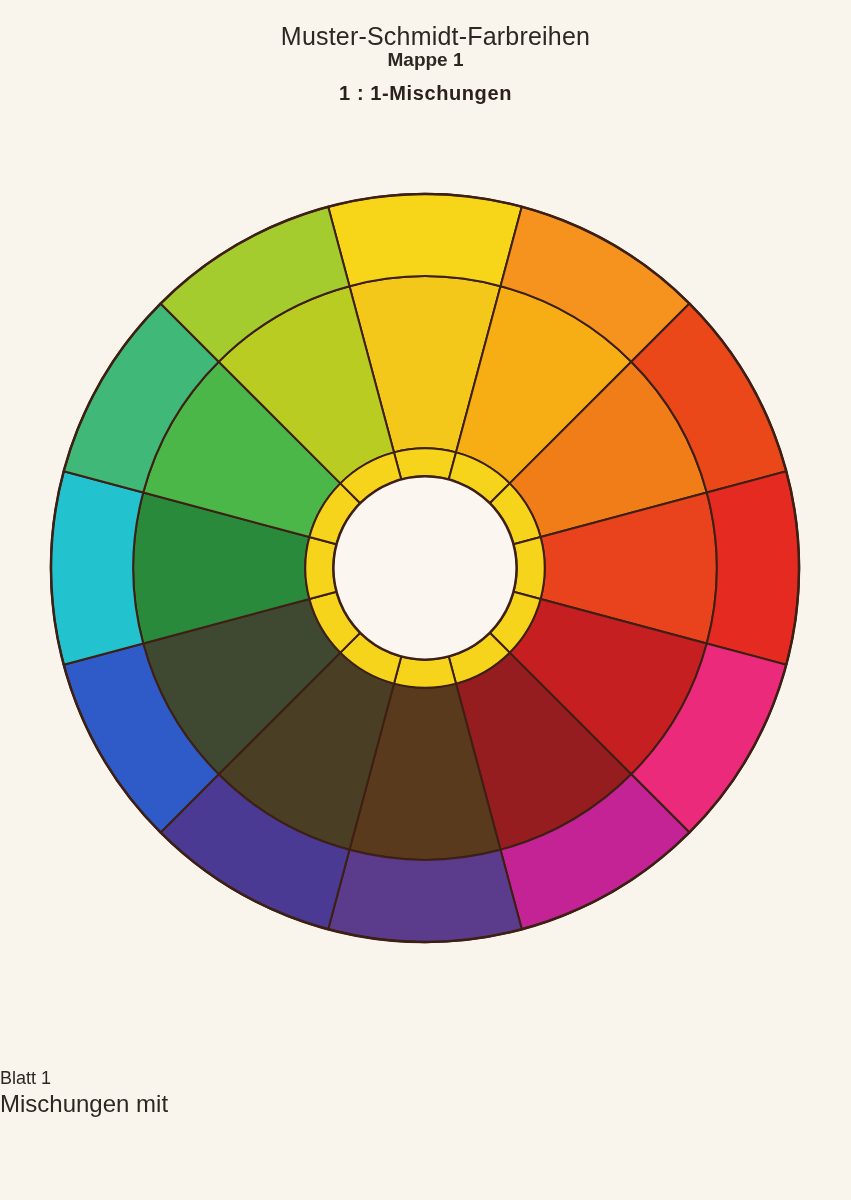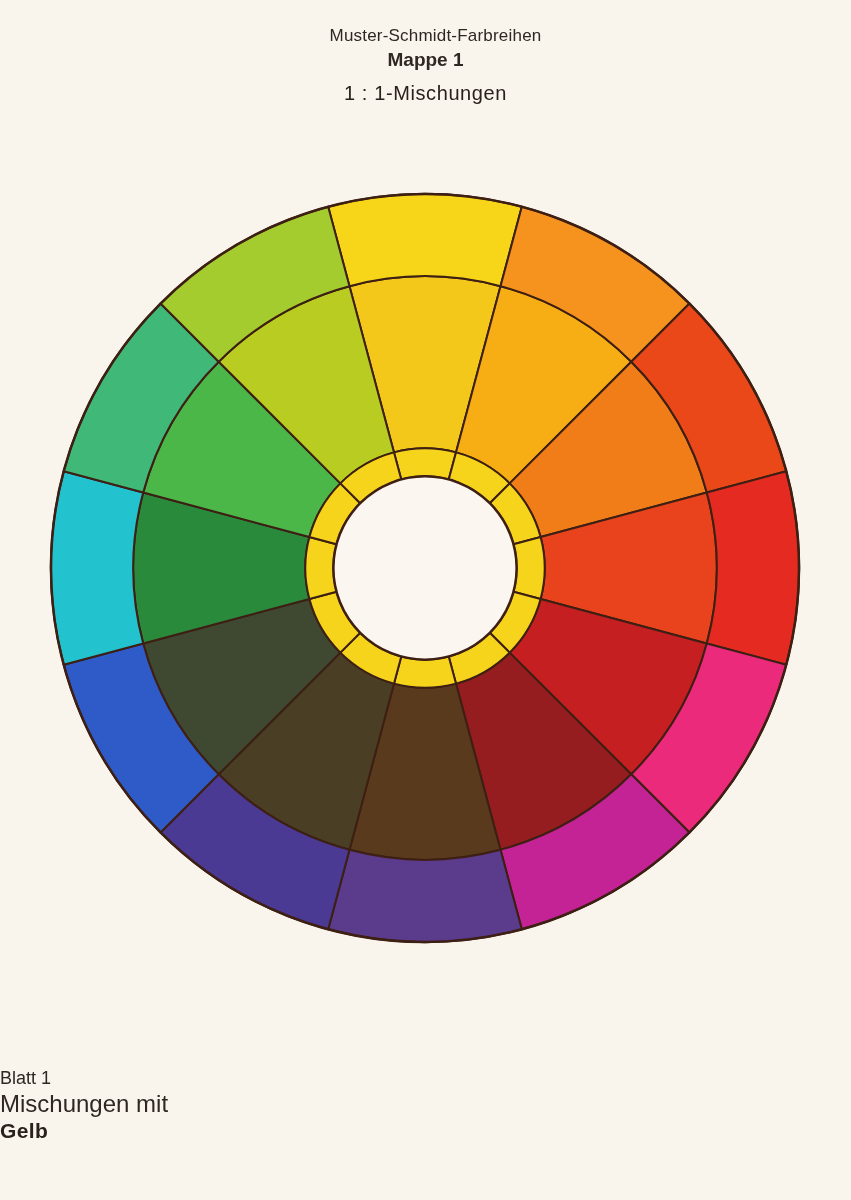--- a/index.html
+++ b/index.html
@@ -22,35 +22,35 @@
   }
   
   .header {
     position: absolute;
     top: 24px;
     left: 0;
     width: 851px;
     text-align: center;
   }
   .header-line1 {
-    font-size: 17px;
+    font-size: 25px;
     color: #2e2722;
     letter-spacing: 0.2px;
     line-height: 24px;
     padding-left: 20px;
   }
   .header-line2 {
     font-size: 19px;
     color: #2e2722;
     line-height: 24px;
     font-weight: bold;
   }
   .header-line3 {
     font-size: 20px;
-    font-weight: normal;
+    font-weight: bold;
     color: #2b211c;
     letter-spacing: 0.6px;
     margin-top: 9px;
     line-height: 24px;
   }
   
   .footer {
     position: absolute;
     top: 1066px;
     left: 0;
@@ -137,16 +137,15 @@
         <path d="M 115.54 115.54 A 374 374 0 0 1 283.20 18.74 L 304.50 98.22 A 291.72 291.72 0 0 0 173.72 173.72 Z" fill="#a5cc2e" stroke="#3d1f14" stroke-width="2" stroke-linejoin="round"></path>
         <path d="M 295.37 295.37 A 119.68 119.68 0 0 1 349.02 264.40 L 356.28 291.49 A 91.63 91.63 0 0 0 315.21 315.21 Z" fill="#f6d41b" stroke="#3d1f14" stroke-width="2" stroke-linejoin="round"></path>
         <circle cx="380" cy="380" r="91.63" fill="#fbf6ef" stroke="#3d1f14" stroke-width="2.5"></circle>
         <circle cx="380" cy="380" r="374" fill="none" stroke="#3d1f14" stroke-width="2.5"></circle>
       </svg>
   </div>
 
   <div class="footer">
     <div class="footer-line1">Blatt 1</div>
     <div class="footer-line2">Mischungen mit</div>
-    <div class="footer-line3">Gelb</div>
   </div>
 
 </div>
 
 </body></html>

